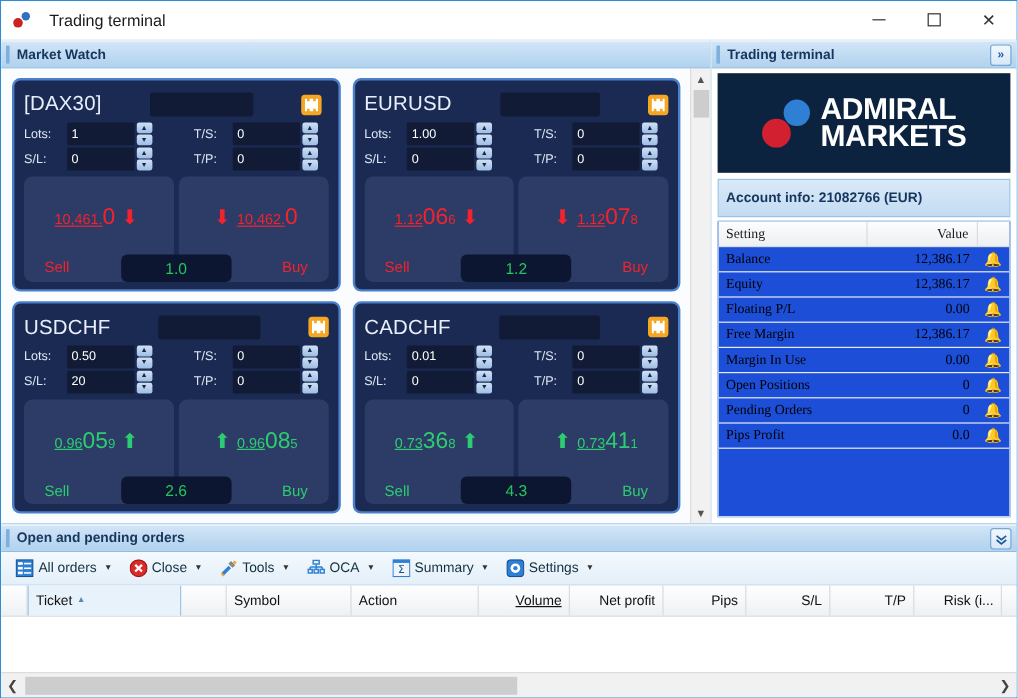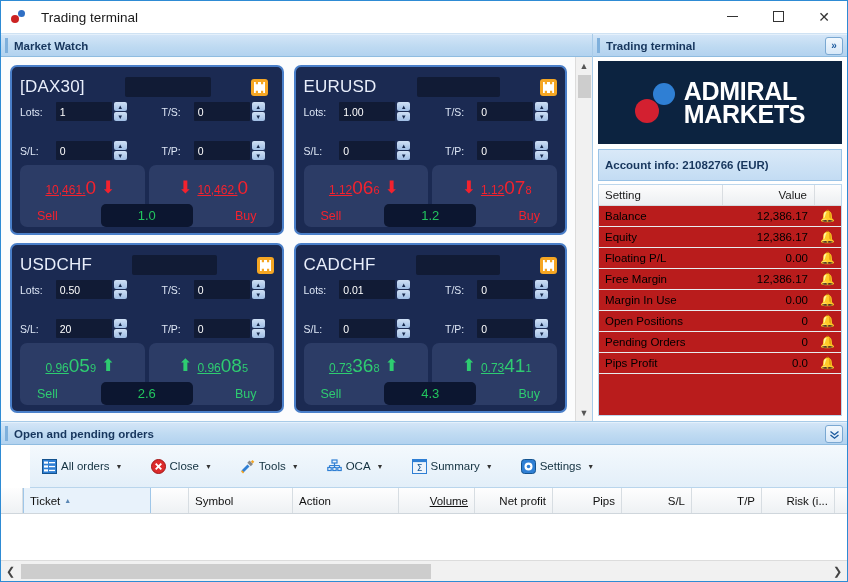--- a/index.html
+++ b/index.html
@@ -153,21 +153,21 @@
     border-radius: 3px;
     display: flex; align-items: center; justify-content: center;
     flex: 0 0 auto;
   }
   .sym-expand svg { display: block; }
 
   .sym-fields {
     display: grid;
     grid-template-columns: auto auto auto auto;
     align-items: center;
-    row-gap: 20px;
+    row-gap: 2px;
     margin-bottom: 5px;
   }
   .f-label {
     font-size: 10.5px; color: #dde6f5;
     padding-right: 4px;
     white-space: nowrap;
   }
   .f-label.right { padding-left: 26px; }
   .f-wrap { display: flex; align-items: stretch; height: 19px; }
   .f-input {
@@ -314,24 +314,25 @@
     background: linear-gradient(to bottom, #d9e9f8, #c3dcf3);
     border: 1px solid #9ac3e6;
     display: flex; align-items: center;
     padding-left: 6px;
     font-size: 11.5px; font-weight: bold; color: #17365d;
     flex: 0 0 auto;
   }
   .acct-table {
     margin: 3px 5px 5px 5px;
     border: 1px solid #bcd6ec;
-    background: #b91c1c;
+    background: #1d4ed8;
     flex: 1 1 auto;
     overflow: hidden;
     min-height: 0;
+    font-family: Liberation Serif, serif;
   }
   .at-head {
     display: flex;
     height: 21px;
     background: linear-gradient(to bottom, #fdfdfd, #eceff2);
     border-bottom: 1px solid #d3d9de;
     font-size: 11.5px;
     color: #1a1a1a;
   }
   .at-head .c1 { flex: 1 1 auto; padding-left: 6px; display: flex; align-items: center; border-right: 1px solid #d9dde1; }
@@ -351,29 +352,28 @@
 
   
   .orders {
     flex: 0 0 auto;
     display: flex;
     flex-direction: column;
     background: #ffffff;
     border-top: 1px solid #a8cbe8;
   }
   .toolbar {
-    height: 43px;
+    height: 28px;
     background: linear-gradient(to bottom, #f4f9fd, #e3eff9);
     border-bottom: 1px solid #b9d5ec;
     display: flex;
     align-items: center;
     padding-left: 6px;
-    gap: 16px;
+    gap: 2px;
     flex: 0 0 auto;
-    margin-left: 29px;
   }
   .tool {
     display: flex; align-items: center; gap: 4px;
     padding: 2px 5px;
     font-size: 11.5px; color: #12303f;
     height: 22px;
     border: 1px solid transparent;
     border-radius: 3px;
   }
   .tool .caret { font-size: 7px; color: #333; margin-left: 2px; }

